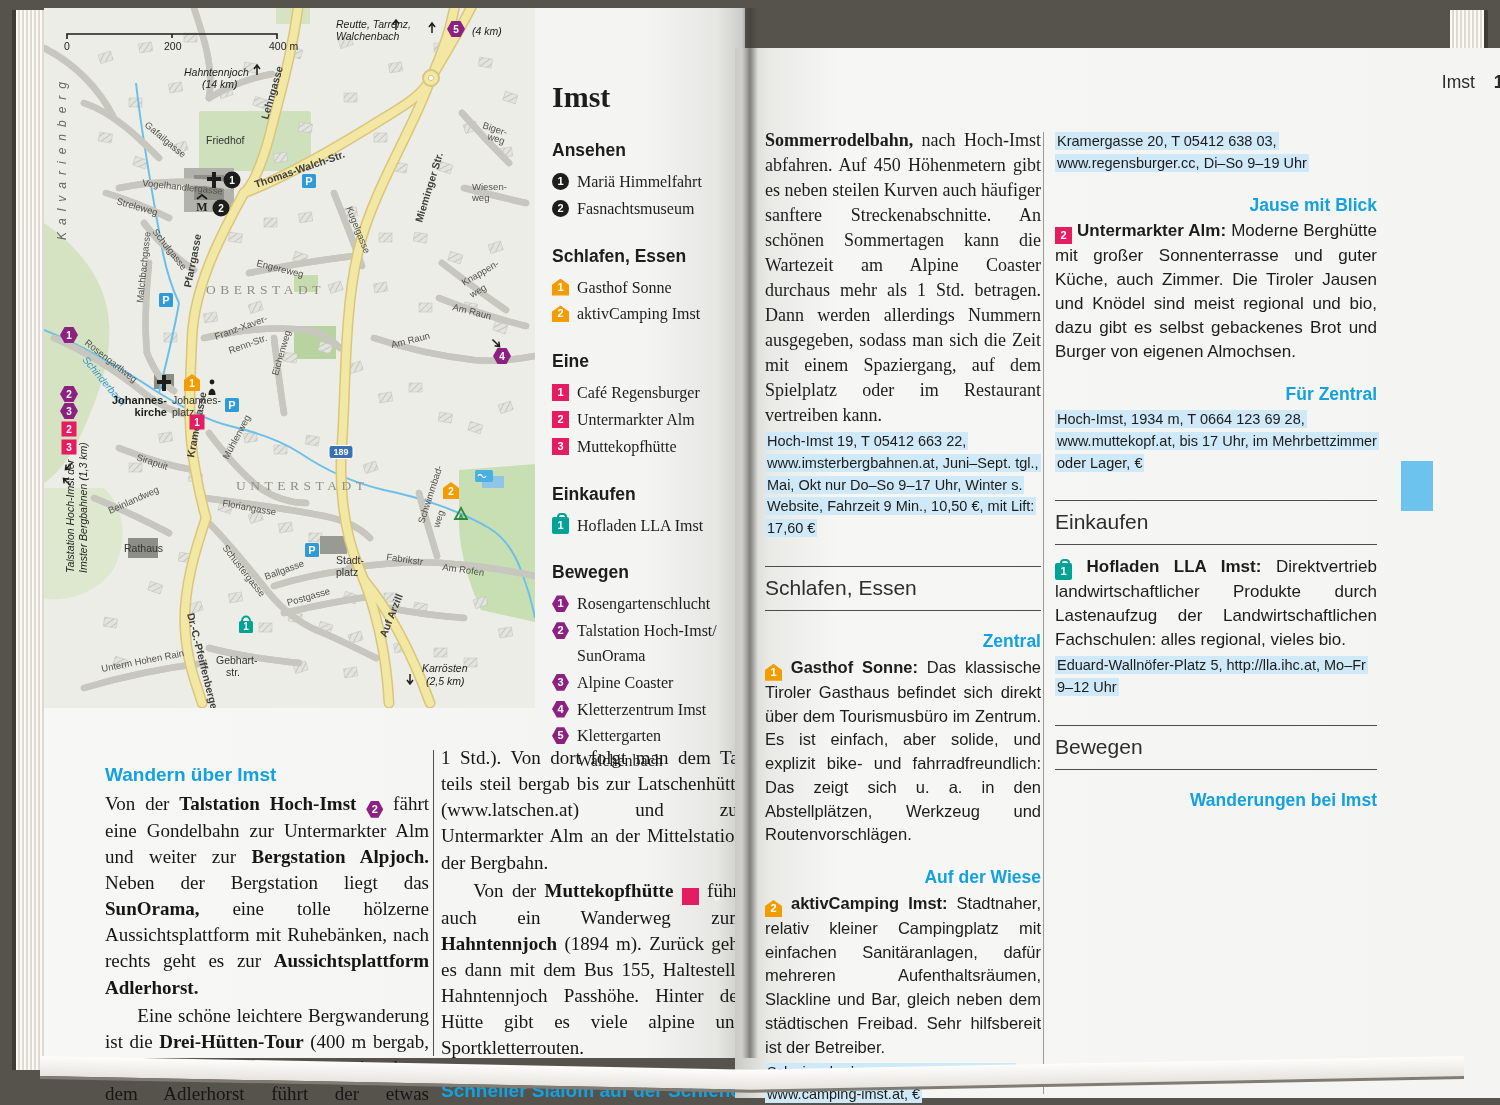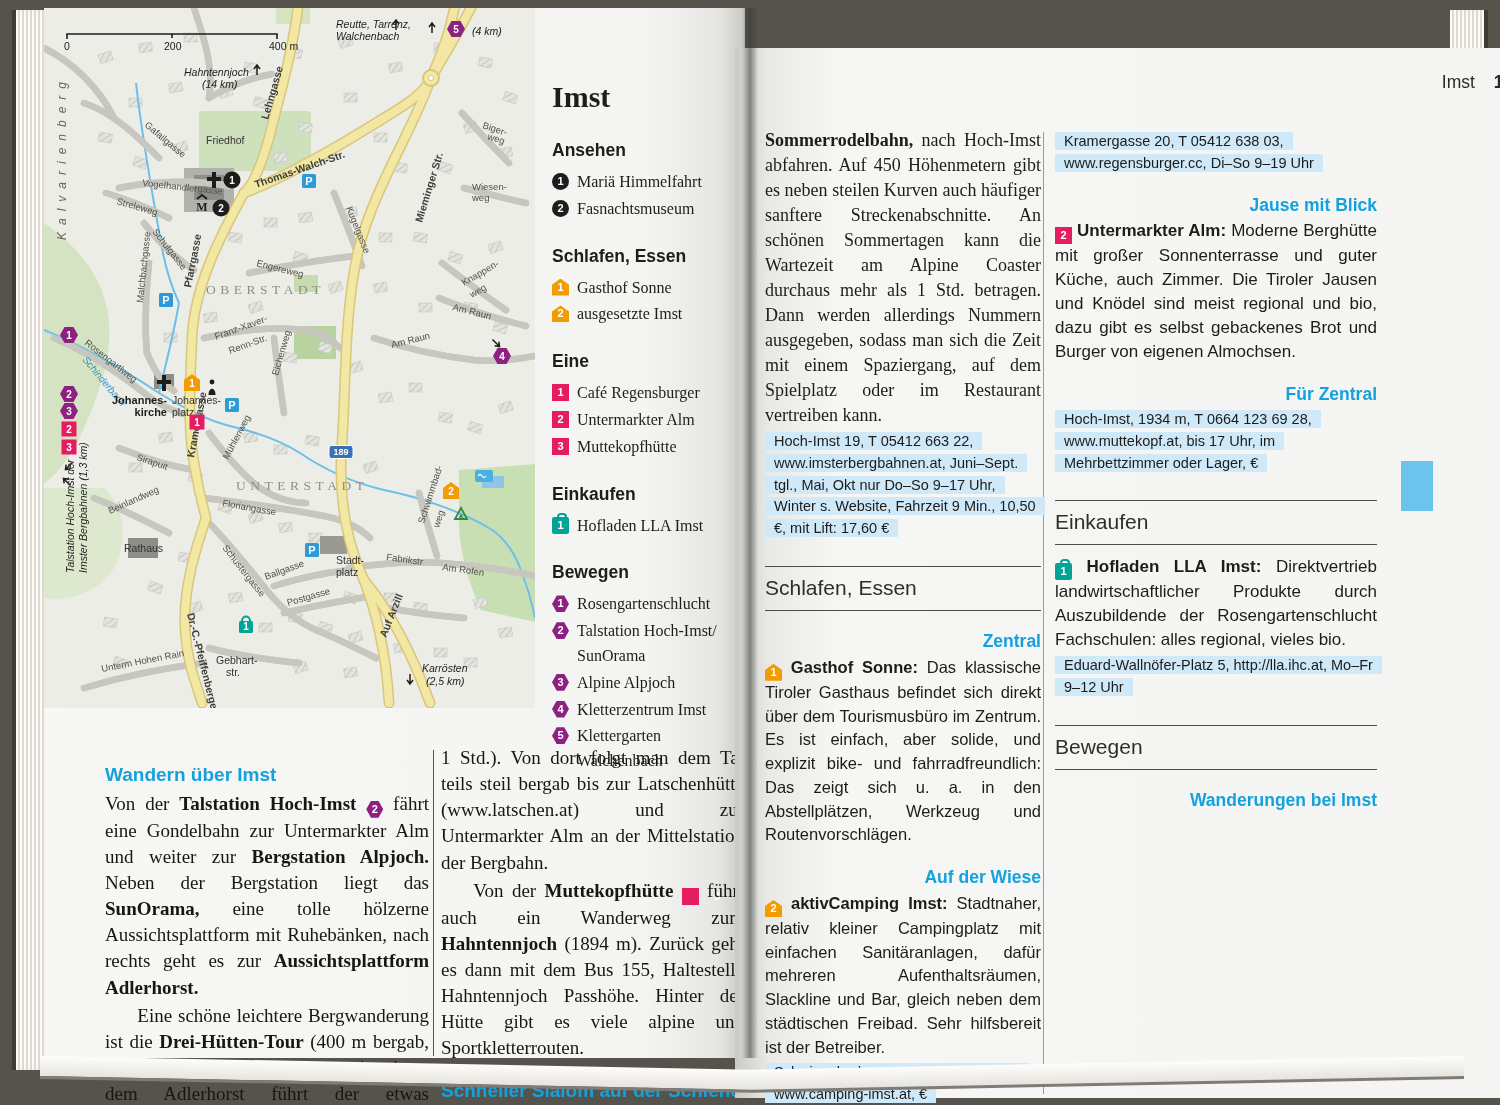--- a/index.html
+++ b/index.html
@@ -57,21 +57,21 @@
 
   
   .blk-sub{color:#14a2de;font-weight:bold;font-size:19px;line-height:1.25;margin:18px 0 4px 0;}
   .rcol .blk-sub{font-size:17.5px;margin:20px 0 3px 0;text-align:right;}
   .blk-serif{font-family:"Liberation Serif",serif;font-size:19px;line-height:1.375;text-align:justify;margin:0 0 2px 0;}
   .rcol-1 .blk-serif{font-size:18px;line-height:1.39;}
   .blk-sans{font-size:16.5px;line-height:1.44;text-align:justify;margin:0 0 2px 0;}
   .rcol-2 .blk-sans{font-size:17px;line-height:1.41;}
   .blk-indent{text-indent:1.7em;}
   .blk-info{font-size:14.5px;line-height:1.5;margin:3px 0 12px 0;}
-  .blk-info span{background:#cfe9f8;box-decoration-break:clone;-webkit-box-decoration-break:clone;padding:1px 9px;}
+  .blk-info span{background:#cfe9f8;box-decoration-break:clone;-webkit-box-decoration-break:clone;padding:1px 2px;}
   .blk-section{font-size:21px;color:#2e2e2c;border-top:1.5px solid #4c4c4a;border-bottom:1px solid #4c4c4a;
     padding:9px 0 10px 0;margin:26px 0 10px 0;}
   b.sb{font-weight:bold;}
 
   
   text{font-family:"Liberation Sans",sans-serif;}
   .ml-st{font-size:9.5px;fill:#52524b;}
   .ml-stb{font-size:10.5px;font-weight:bold;fill:#3e3e39;}
   .ml-place{font-size:10.5px;fill:#333330;}
   .ml-placeb{font-size:11px;font-weight:bold;fill:#1d1d1b;}
@@ -471,21 +471,21 @@
             <span class="chip chip-circle">2</span>
             <span class="ltxt">Fasnachtsmuseum</span>
           </div>
           <h2>Schlafen, Essen</h2>
           <div class="litem">
             <span class="chip chip-house">1</span>
             <span class="ltxt">Gasthof Sonne</span>
           </div>
           <div class="litem">
             <span class="chip chip-house">2</span>
-            <span class="ltxt">ausgesetzte Imst</span>
+            <span class="ltxt">aktivCamping Imst</span>
           </div>
           <h2>Eine</h2>
           <div class="litem">
             <span class="chip chip-square">1</span>
             <span class="ltxt">Café Regensburger</span>
           </div>
           <div class="litem">
             <span class="chip chip-square">2</span>
             <span class="ltxt">Untermarkter Alm</span>
           </div>
@@ -502,21 +502,21 @@
           <div class="litem">
             <span class="chip chip-hex">1</span>
             <span class="ltxt">Rosengartenschlucht</span>
           </div>
           <div class="litem">
             <span class="chip chip-hex">2</span>
             <span class="ltxt">Talstation Hoch-Imst/ SunOrama</span>
           </div>
           <div class="litem">
             <span class="chip chip-hex">3</span>
-            <span class="ltxt">Alpine Alpjoch</span>
+            <span class="ltxt">Alpine Coaster</span>
           </div>
           <div class="litem">
             <span class="chip chip-hex">4</span>
             <span class="ltxt">Kletterzentrum Imst</span>
           </div>
           <div class="litem">
             <span class="chip chip-hex">5</span>
             <span class="ltxt">Klettergarten Walchenbach</span>
           </div>
         </div>
@@ -551,21 +551,21 @@
         <div class="blk-sans"><span class="chip chip-house">2</span><span> </span><b class="sb">aktivCamping Imst:</b><span> Stadtnaher, relativ kleiner Campingplatz mit einfachen Sanitäranlagen, dafür mehreren Aufenthaltsräumen, Slackline und Bar, gleich neben dem städtischen Freibad. Sehr hilfsbereit ist der Betreiber.</span></div>
         <div class="blk-info"><span>Schwimmbadweg 10, T 05412 213 55, www.camping-imst.at, €</span></div>
       </div>
     <div class="rcol rcol-2" id="rcol2">
         <div class="blk-info"><span>Kramergasse 20, T 05412 638 03, www.regensburger.cc, Di–So 9–19 Uhr</span></div>
         <div class="blk-sub">Jause mit Blick</div>
         <div class="blk-sans"><span class="chip chip-square">2</span><span> </span><b class="sb">Untermarkter Alm:</b><span> Moderne Berghütte mit großer Sonnenterrasse und guter Küche, auch Zimmer. Die Tiroler Jausen und Knödel sind meist regional und bio, dazu gibt es selbst gebackenes Brot und Burger von eigenen Almochsen.</span></div>
         <div class="blk-sub">Für Zentral</div>
         <div class="blk-info"><span>Hoch-Imst, 1934 m, T 0664 123 69 28, www.muttekopf.at, bis 17 Uhr, im Mehrbettzimmer oder Lager, €</span></div>
         <div class="blk-section">Einkaufen</div>
-        <div class="blk-sans"><span class="chip chip-bag">1</span><span> </span><b class="sb">Hofladen LLA Imst:</b><span> Direktvertrieb landwirtschaftlicher Produkte durch Auszubildende der Rosengartenschlucht Fachschulen: alles regional, vieles bio.</span></div>
+        <div class="blk-sans"><span class="chip chip-bag">1</span><span> </span><b class="sb">Hofladen LLA Imst:</b><span> Direktvertrieb landwirtschaftlicher Produkte durch Lastenaufzug der Landwirtschaftlichen Fachschulen: alles regional, vieles bio.</span></div>
         <div class="blk-info"><span>Eduard-Wallnöfer-Platz 5, http://lla.ihc.at, Mo–Fr 9–12 Uhr</span></div>
         <div class="blk-section">Bewegen</div>
         <div class="blk-sub">Wanderungen bei Imst</div>
       </div>
     <div class="tab"></div>
   </div>
 
   <div class="gutter"></div>
   <div class="bedge-l"></div>
   <div class="bedge-r"></div>

